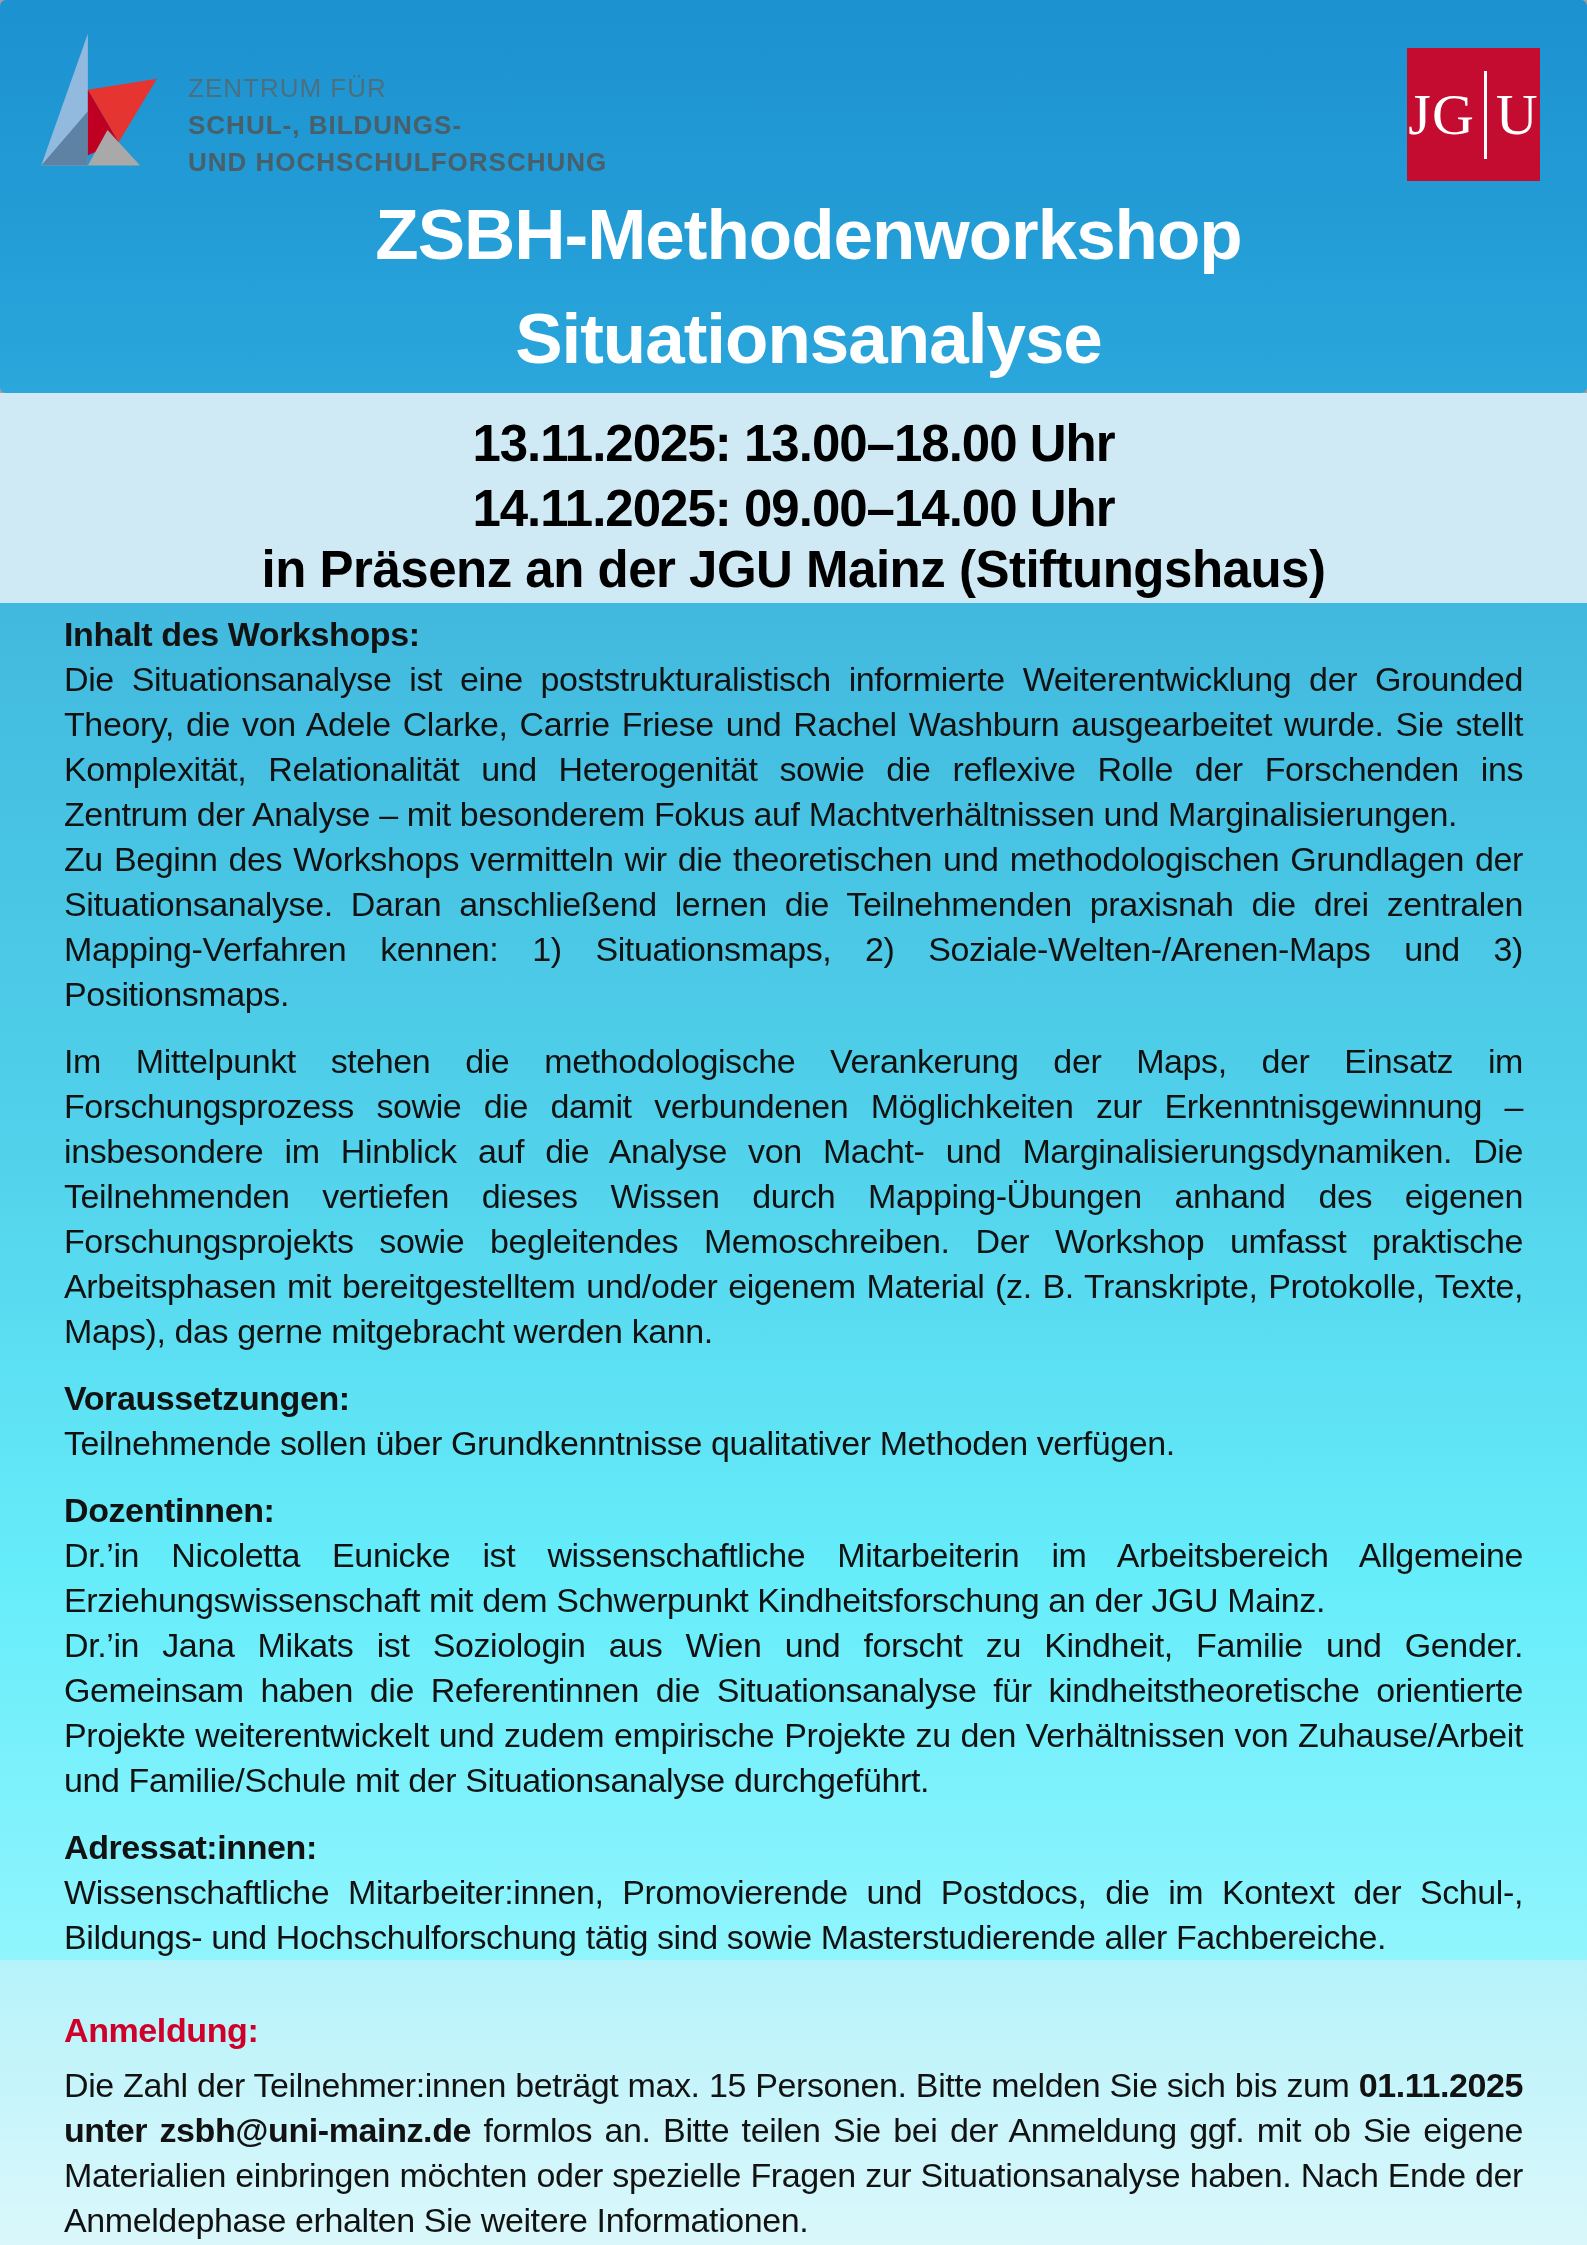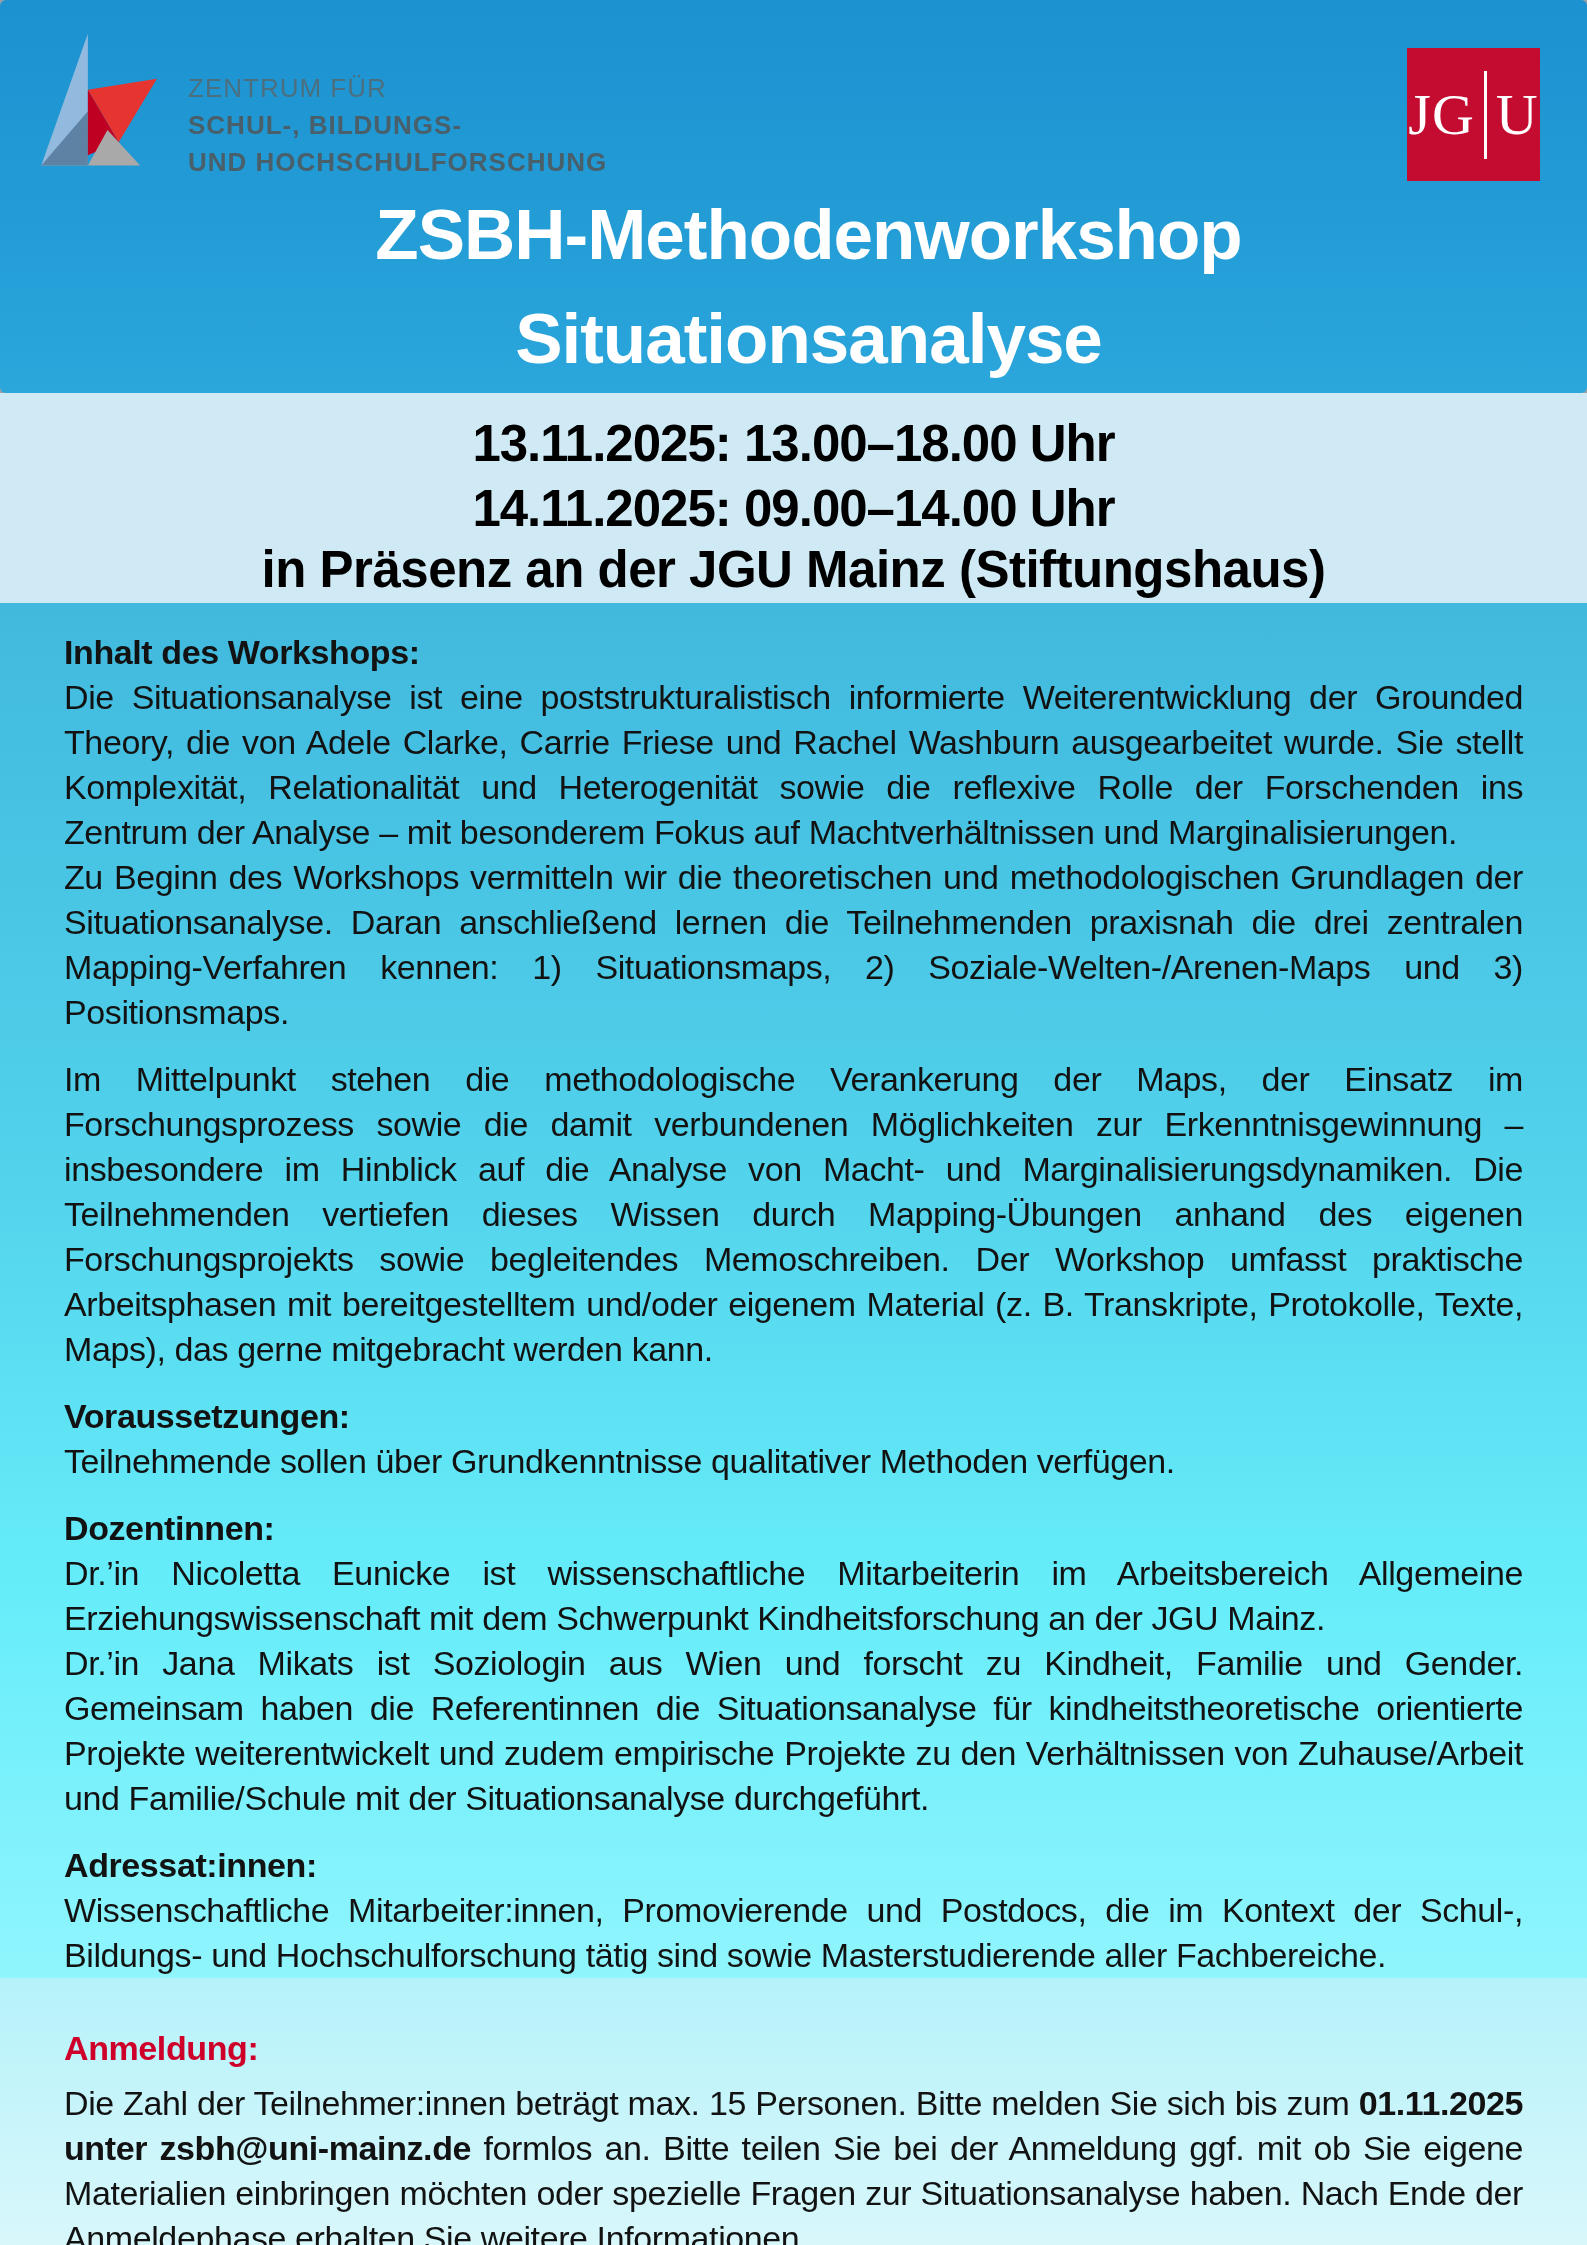--- a/index.html
+++ b/index.html
@@ -40,21 +40,21 @@
   .band{
     flex:none;height:210px;background:#cfeaf5;
     text-align:center;box-sizing:border-box;padding-top:18px;color:#000;
   }
   .band .t1,.band .t2{font-size:51px;font-weight:bold;line-height:65px;letter-spacing:-1px;}
   .band .t3{font-size:51px;font-weight:bold;line-height:58px;letter-spacing:-0.5px;}
   
   .main{
     flex:1 1 auto;box-sizing:border-box;
     background:linear-gradient(180deg,#41b9de 0%,#50d0ea 38%,#66edfa 72%,#90f5fd 100%);
-    padding:27px 64px 0 64px;
+    padding:9px 64px 0 64px;
   }
   .main p,.main h2,.register p,.register h2{
     margin:0;font-size:34px;line-height:45px;letter-spacing:-0.4px;
   }
   .main p,.register p{text-align:justify;}
   .main h2,.register h2{font-weight:bold;text-align:left;}
   .gap{margin-top:22px !important;}
   
   .register{
     flex:none;height:297px;box-sizing:border-box;

